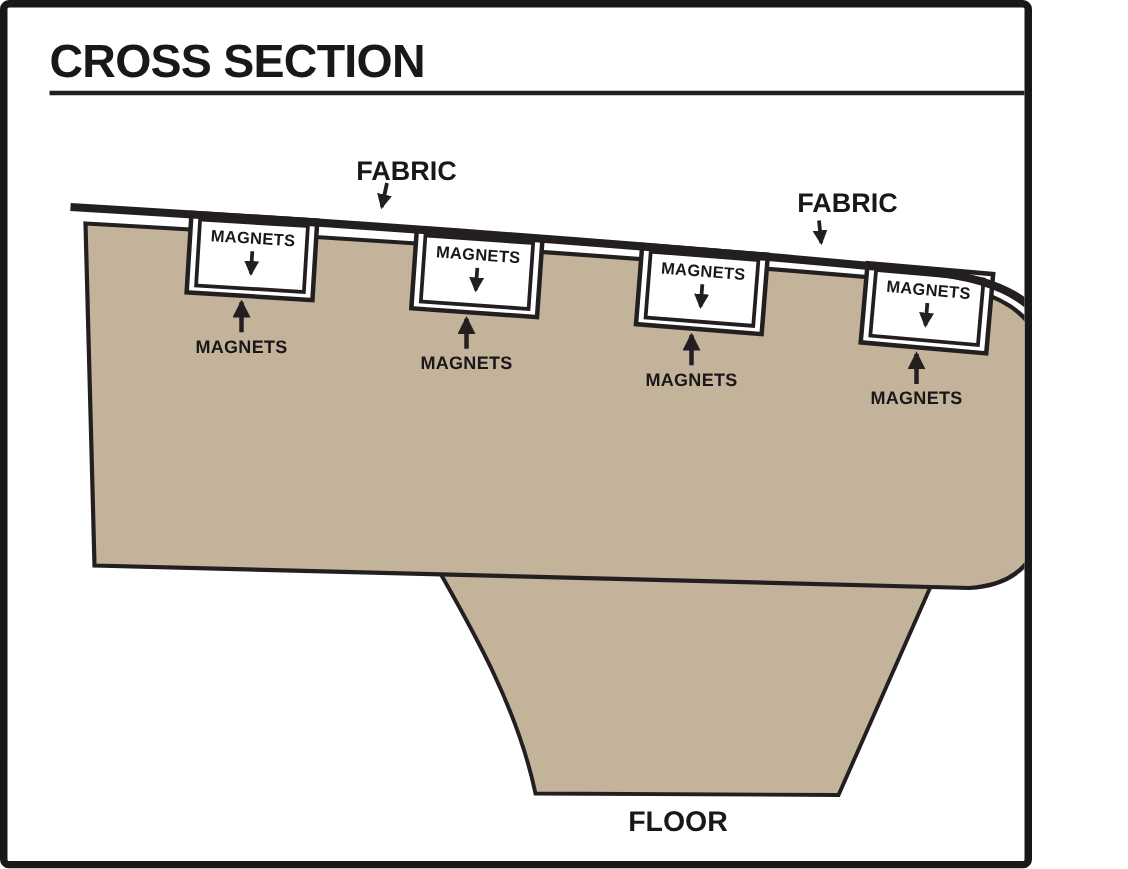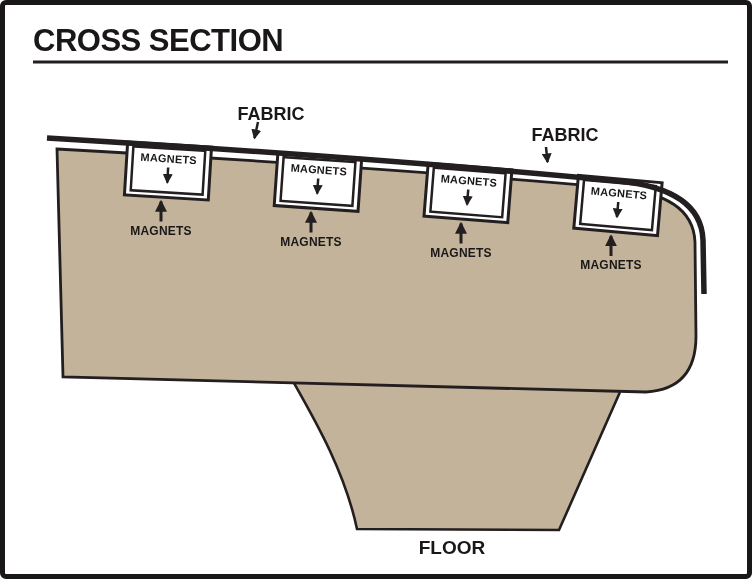--- a/index.html
+++ b/index.html
@@ -1,18 +1,18 @@
 <!DOCTYPE html>
 <html><head>
 <meta charset="utf-8">
 <style>
   html, body { margin: 0; padding: 0; background: #ffffff; }
   .frame {
     position: relative;
-    width: 752px;
+    width: 688px;
     height: 579px;
     box-sizing: border-box;
     border: 5px solid #1a1718;
     border-radius: 6px;
     background: #ffffff;
     overflow: hidden;
     font-family: "Liberation Sans", sans-serif;
   }
   svg { display: block; }
   .ln       { stroke: #231f20; fill: none; }

